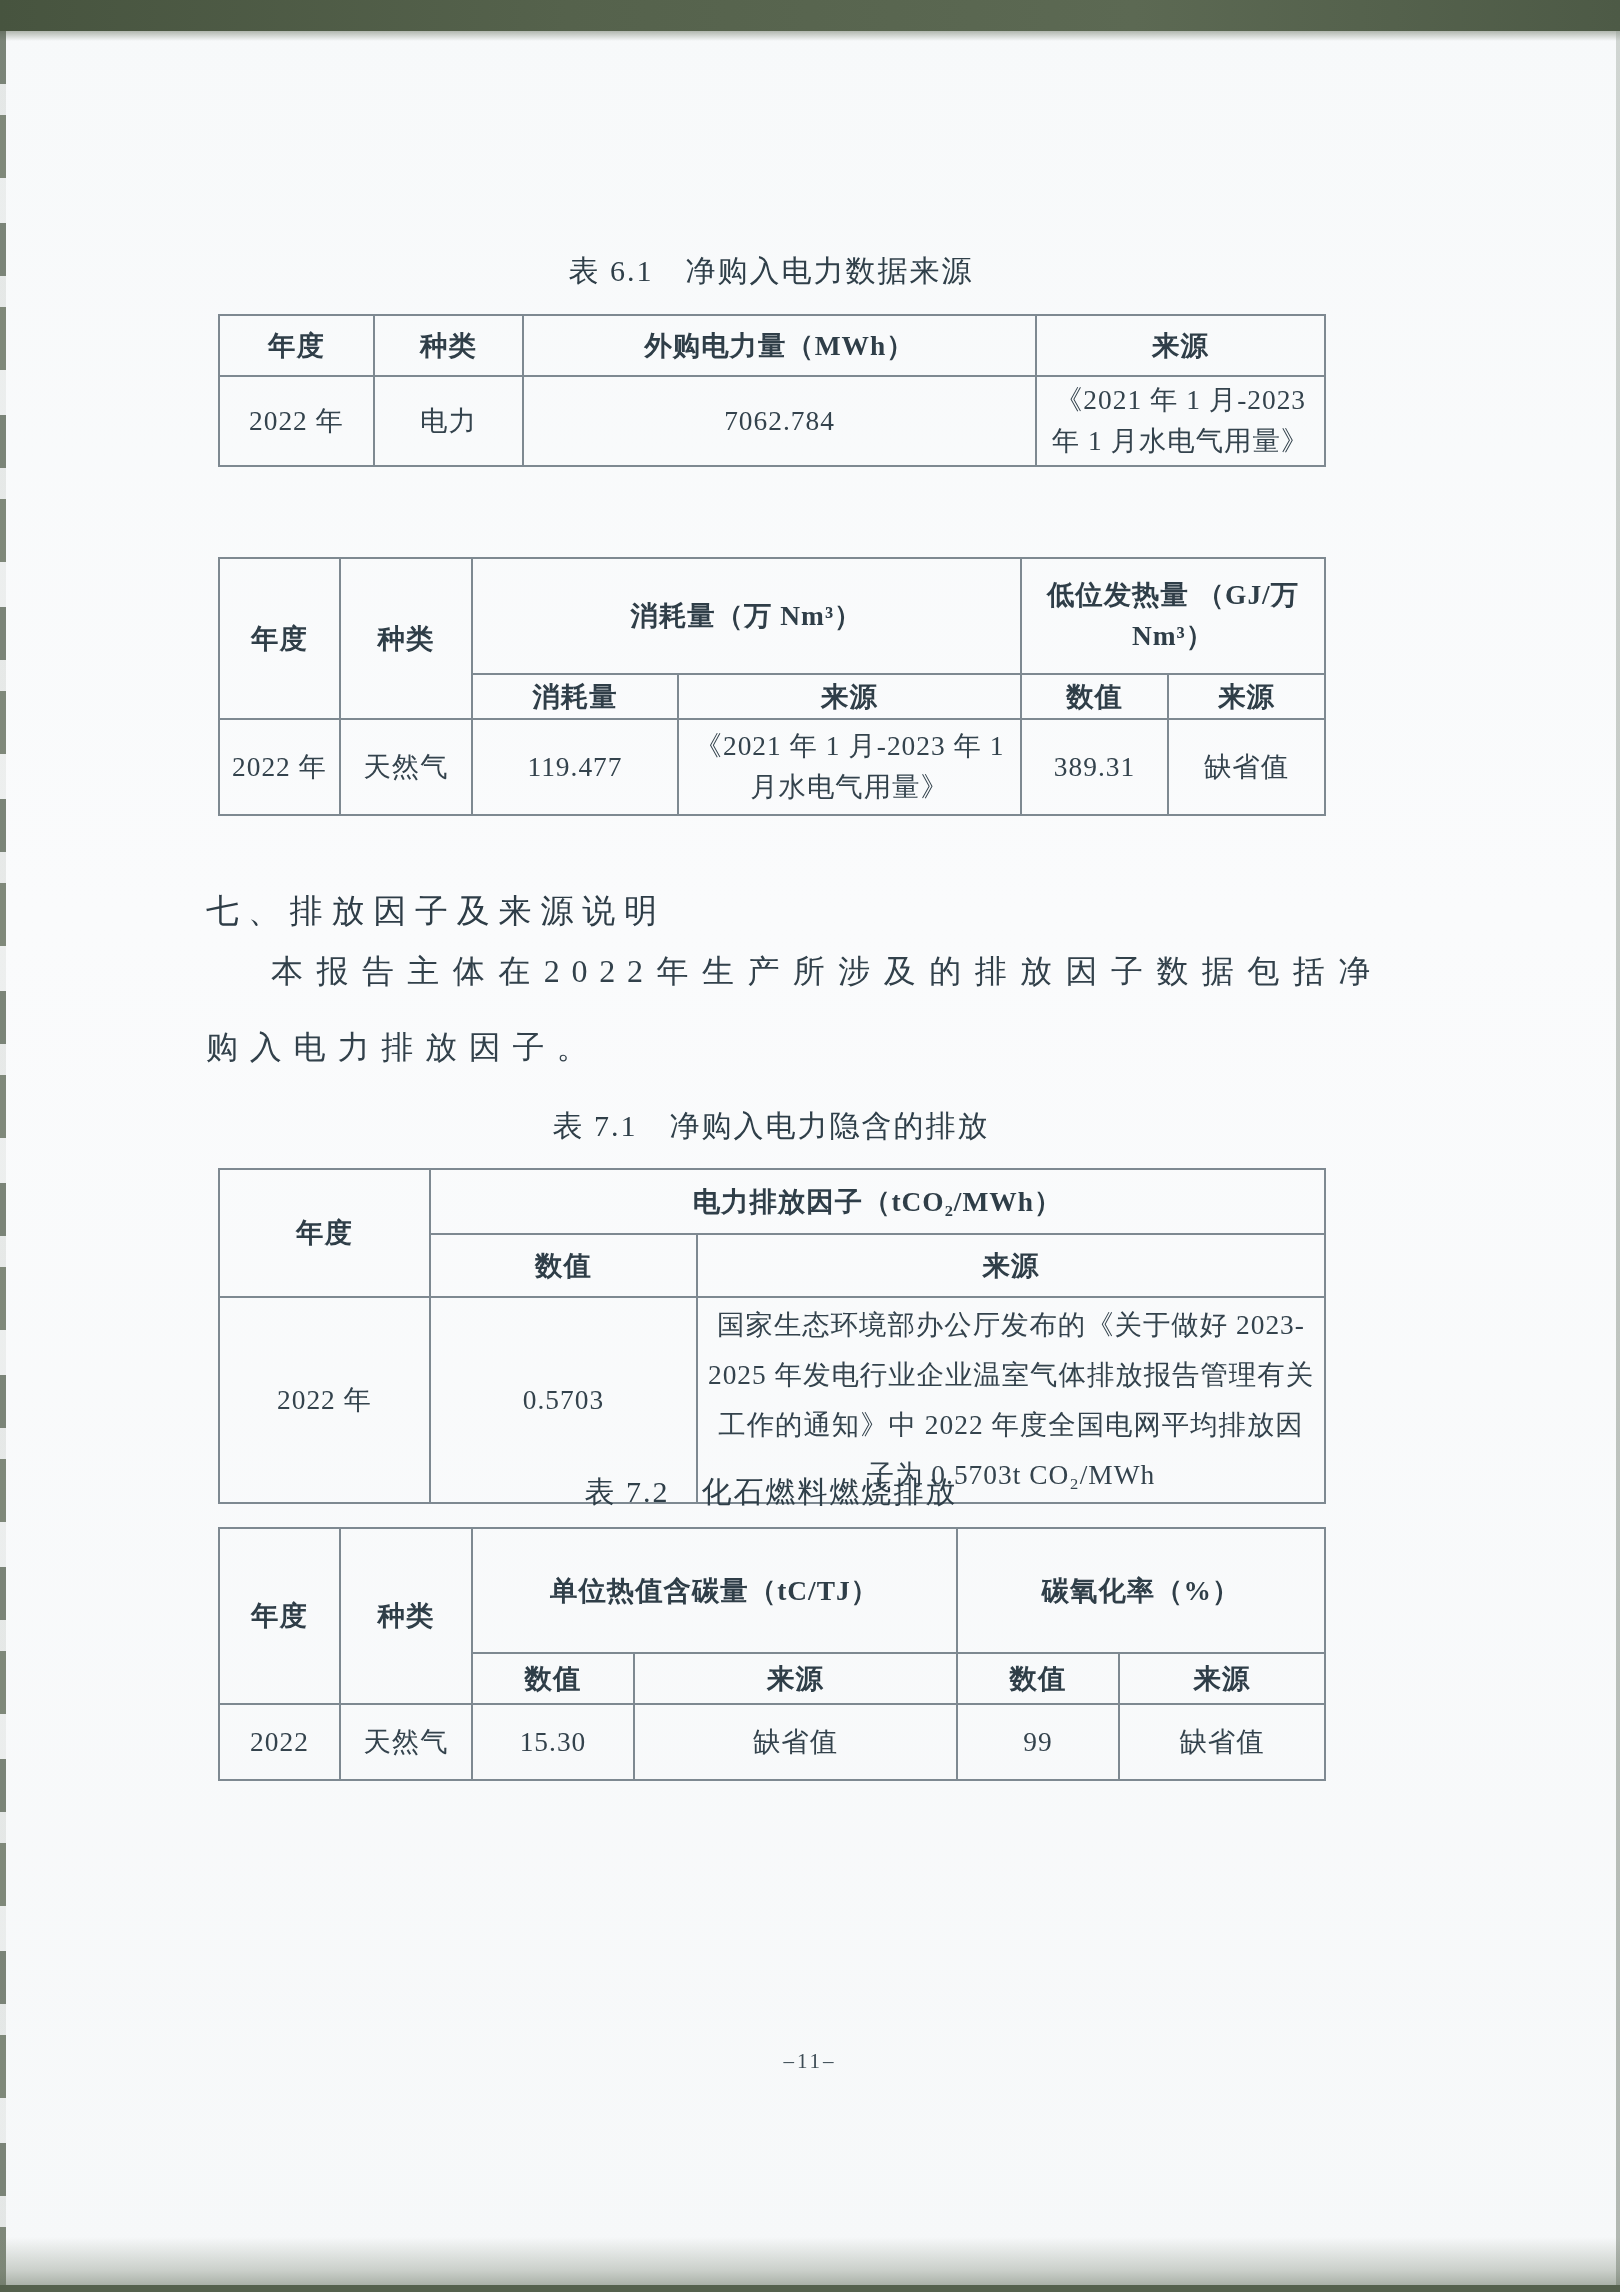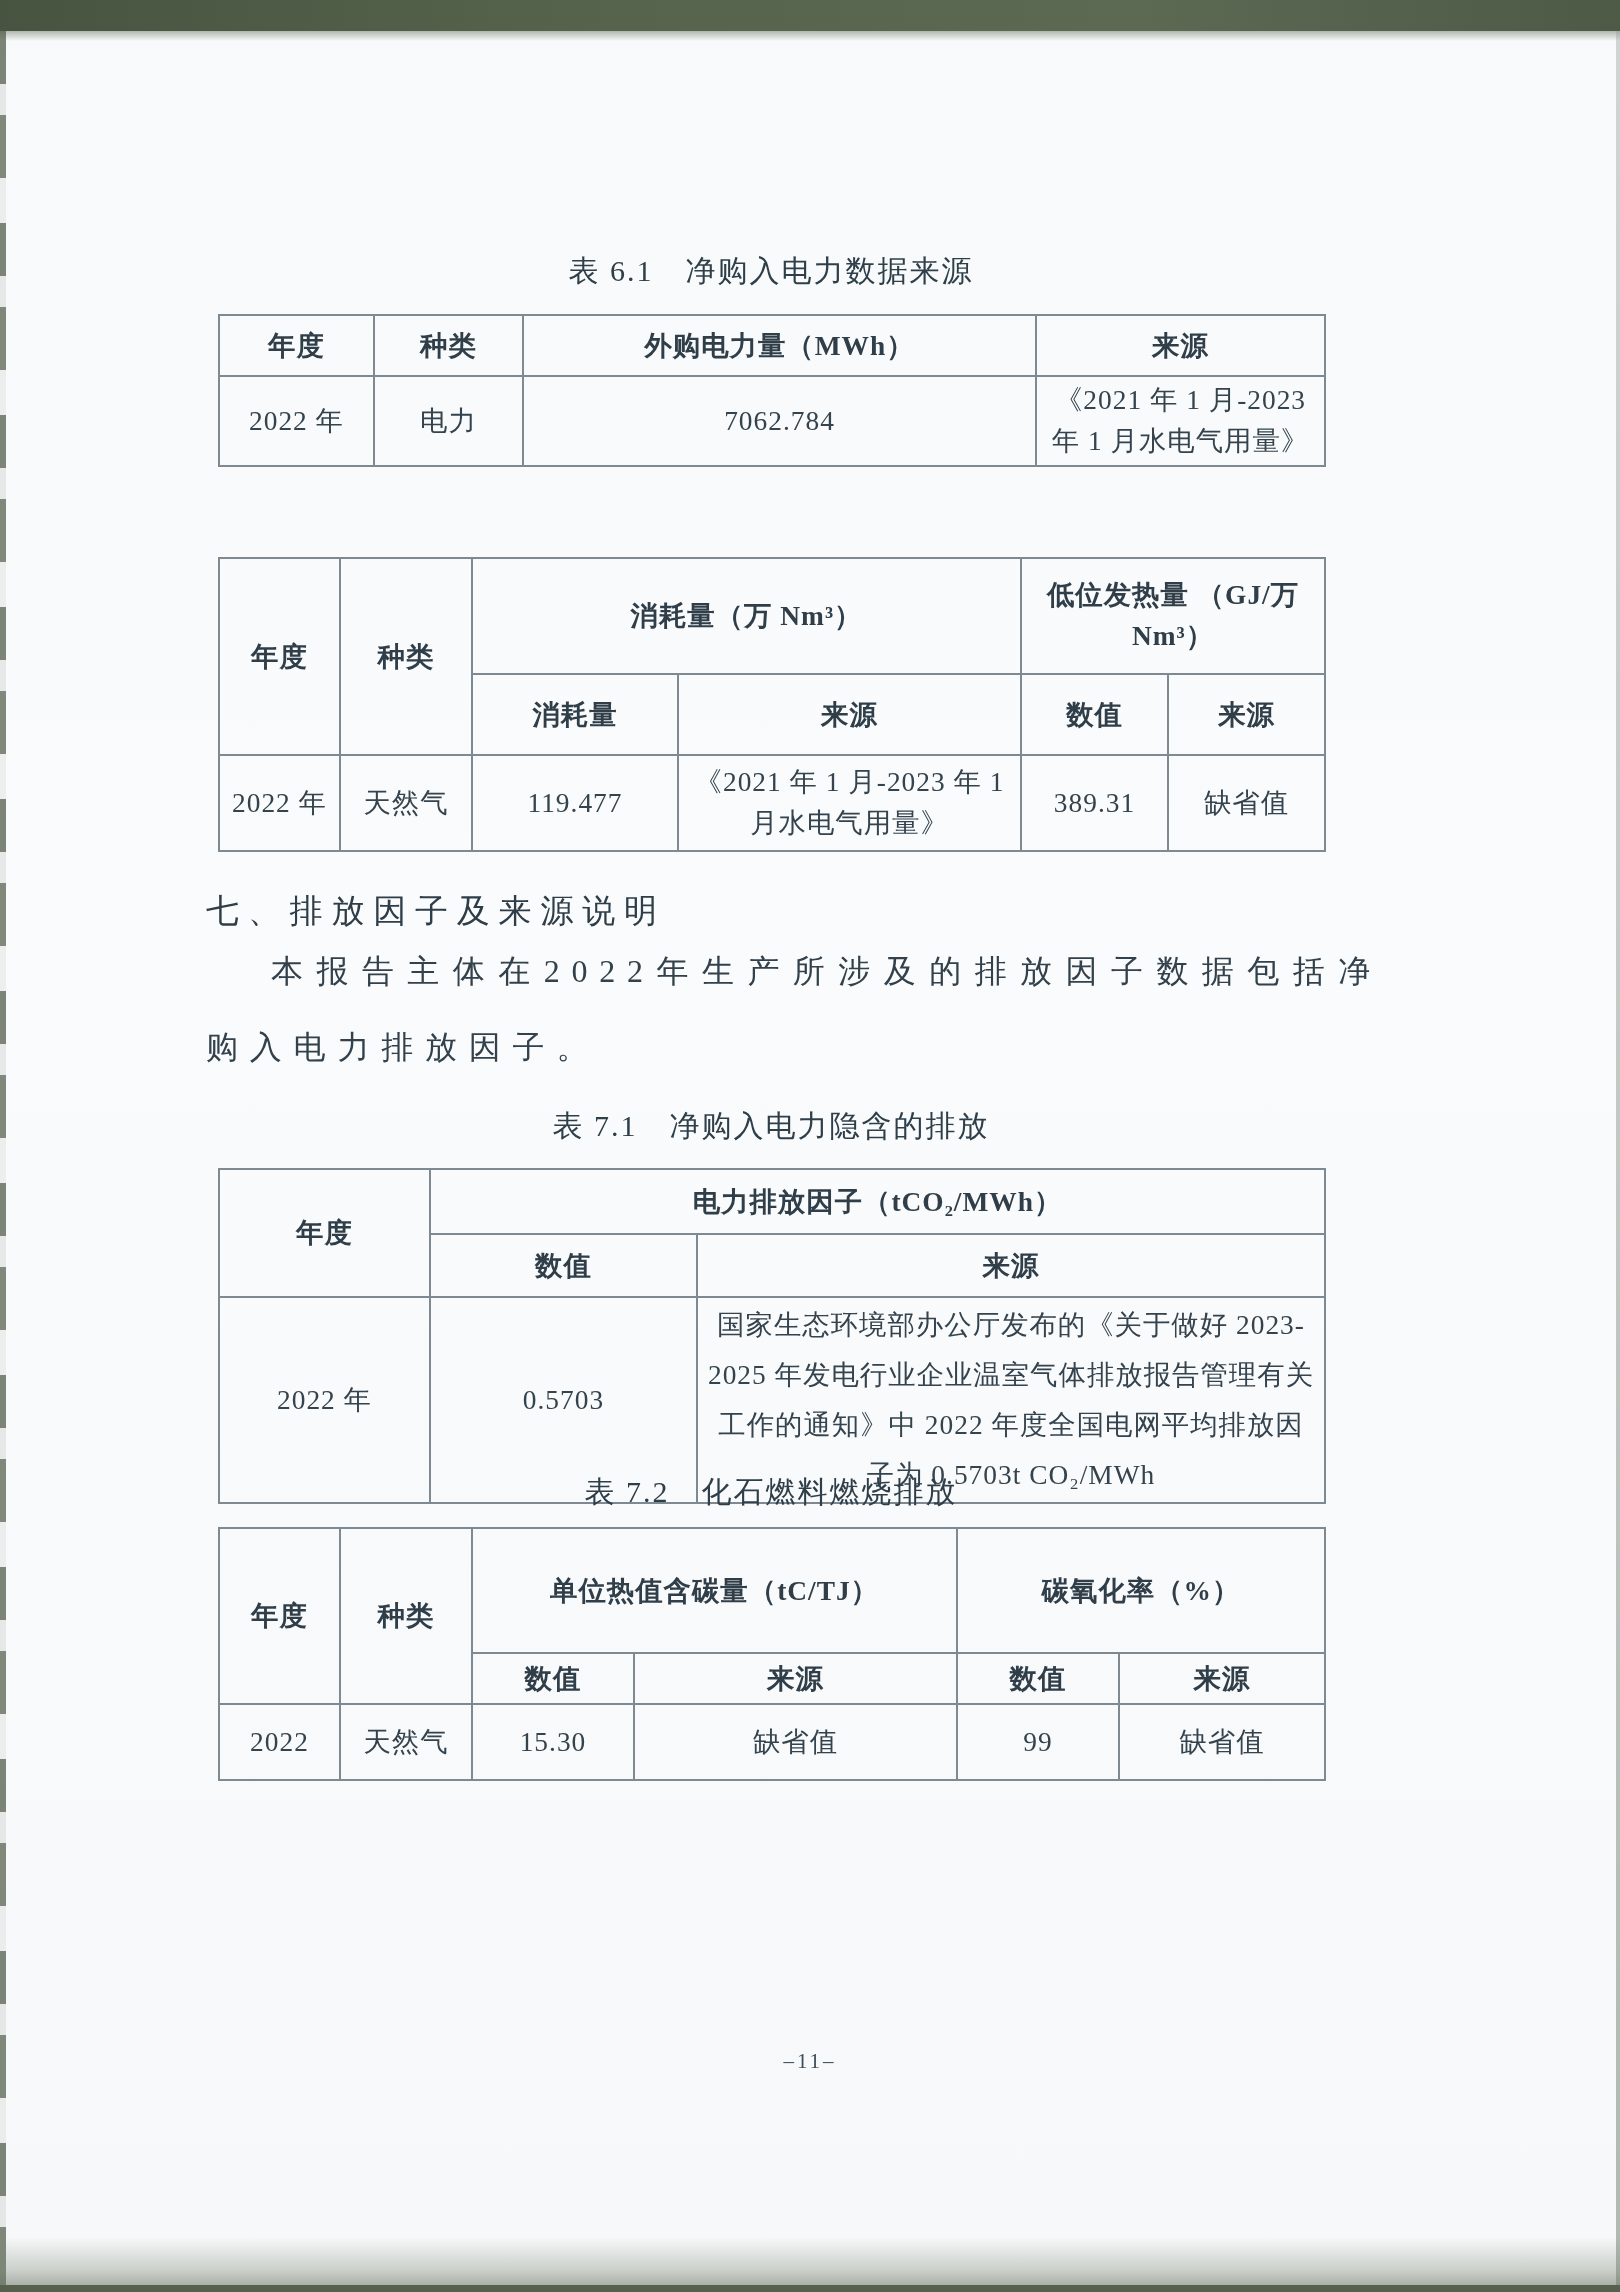--- a/index.html
+++ b/index.html
@@ -105,21 +105,21 @@
         <col style="width:147px">
         <col style="width:157px">
     </colgroup>
     <tbody>
       <tr style="height:116px">
         <td class="hd" rowspan="2">年度</td>
         <td class="hd" rowspan="2">种类</td>
         <td class="hd" colspan="2">消耗量（万 Nm³）</td>
         <td class="hd src-wrap" colspan="2">低位发热量 （GJ/万 Nm³）</td>
       </tr>
-      <tr style="height:81px">
+      <tr style="height:45px">
         <td class="hd">消耗量</td>
         <td class="hd">来源</td>
         <td class="hd">数值</td>
         <td class="hd">来源</td>
       </tr>
       <tr style="height:96px">
         <td>2022 年</td>
         <td>天然气</td>
         <td>119.477</td>
         <td class="src-wrap">《2021 年 1 月-2023 年 1 月水电气用量》</td>

